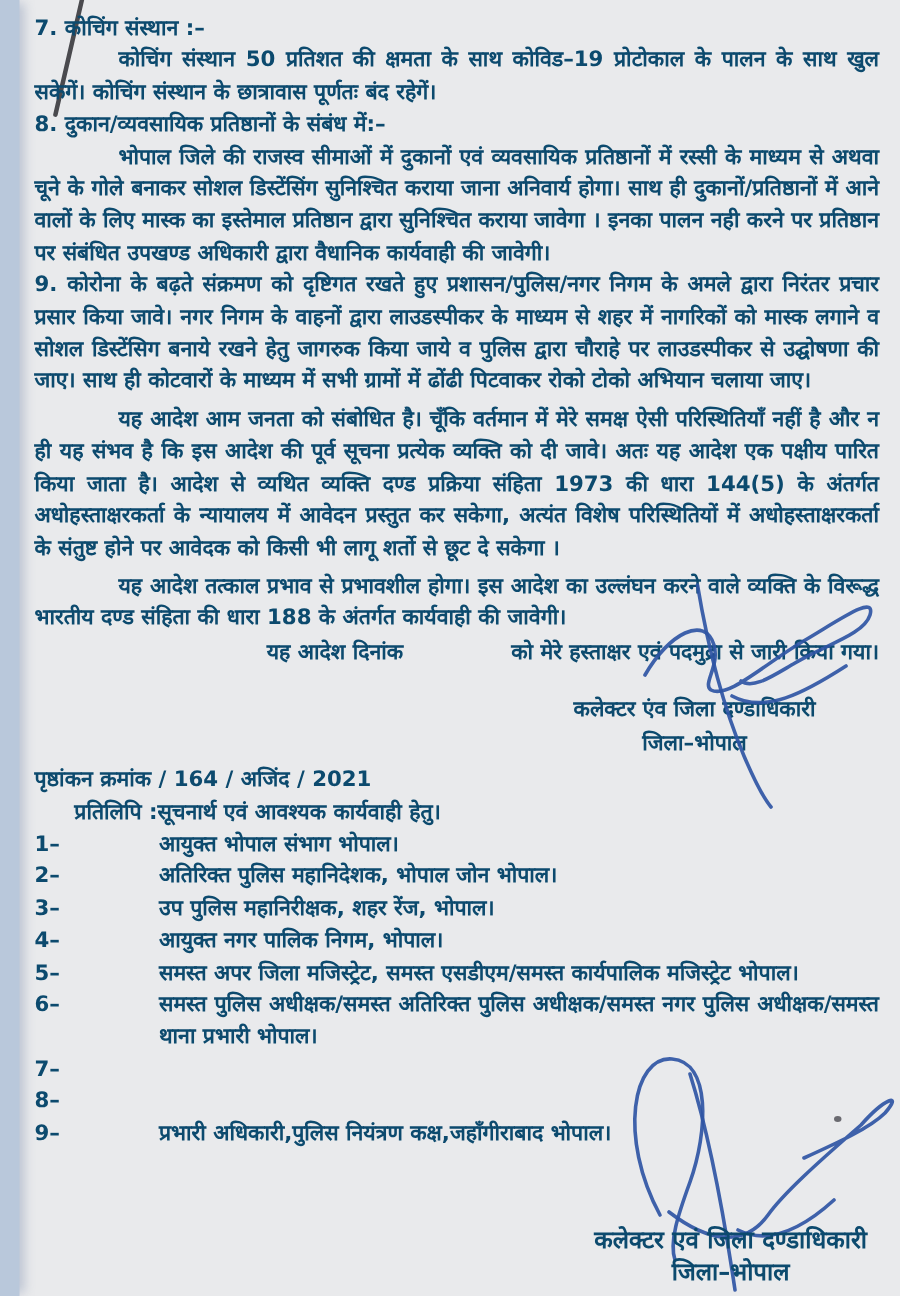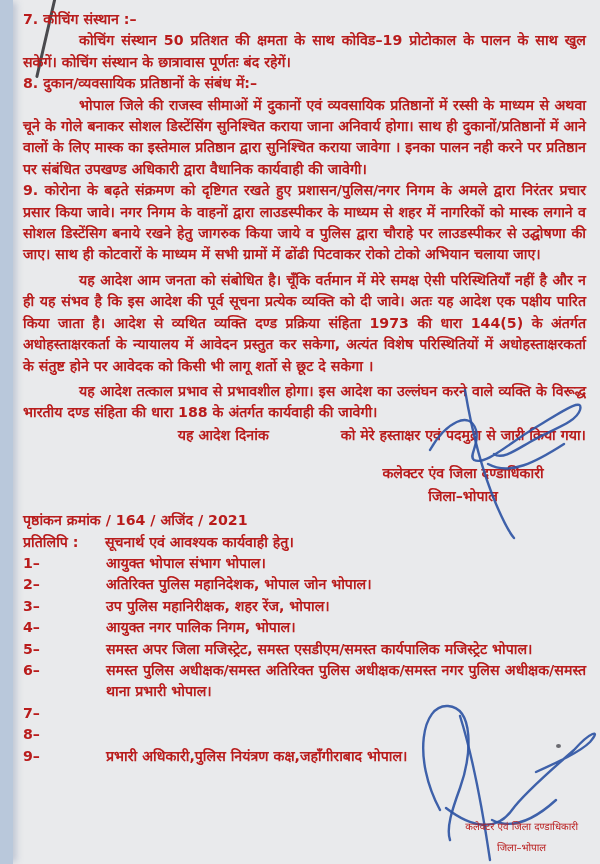--- a/index.html
+++ b/index.html
@@ -1,39 +1,39 @@
 <!DOCTYPE html>
 <html><head>
 <meta charset="utf-8">
 <style>
   html,body{margin:0;padding:0;background:#c9ced6;}
   .page{position:relative;width:600px;height:864px;background:#e9eaec;overflow:hidden;
-        font-family:"DejaVu Sans",sans-serif;color:#b91c1c;}
+        font-family:"DejaVu Sans",sans-serif;color:#0c4a6e;}
   .edge-strip{position:absolute;left:0;top:0;width:13px;height:864px;background:#b9c8db;
         box-shadow:5px 0 7px -2px rgba(110,130,165,.38);}
   .crease{position:absolute;left:54px;top:-4px;width:2.5px;height:84px;background:#4a4a4e;
         transform:rotate(13deg);transform-origin:top center;border-radius:2px;}
   .content{position:absolute;left:23px;top:9px;width:563px;font-size:14.2px;line-height:21.4px;
         font-weight:600;text-align:justify;}
   .content p{margin:0;}
   .h{font-weight:700;text-align:left;}
   .indent{text-indent:56px;}
   .gap-sm{margin-top:4px !important;}
   .issue-line{text-align:right;margin-top:1px !important;}
   .issue-prefix{margin-left:84px;}
   .issue-suffix{margin-left:72px;}
   .sig-block{margin-top:16px;text-align:center;margin-left:320px;width:240px;line-height:23px;}
   .endorse-row{display:flex;justify-content:space-between;margin-top:2px !important;text-align:center;}
-  .copyto-row{display:flex;text-align:left;}
+  .copyto-row{display:flex;text-align:right;}
   .copyto-row .lbl{width:82px;flex:none;}
   .rcpt{display:flex;text-align:left;}
   .rcpt .num{width:83px;flex:none;}
   .rcpt .txt{flex:1;text-align:justify;}
   .footer-sig{position:absolute;right:22px;bottom:6px;text-align:center;line-height:21px;
-        font-weight:400;font-size:10px;}
+        font-weight:700;font-size:16px;}
   .sig-svg{position:absolute;pointer-events:none;}
   .sig-top{left:418px;top:386px;}
   .sig-bottom{left:388px;top:688px;}
   .ink{fill:none;stroke:#2f55a4;stroke-width:2.4;stroke-linecap:round;opacity:.92;}
   .dot{position:absolute;left:556px;top:744px;width:5px;height:4px;background:#6a6a70;border-radius:50%;}
 </style>
 </head>
 <body>
 
 <div class="page">

